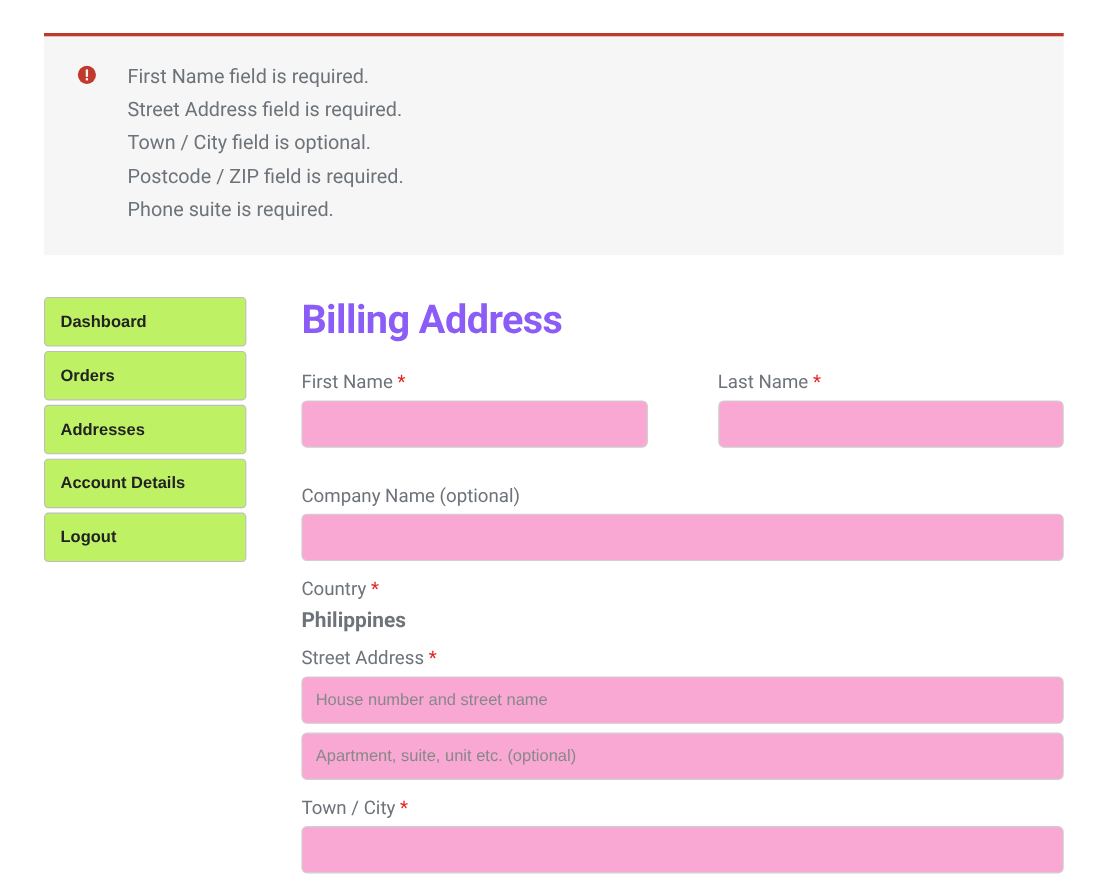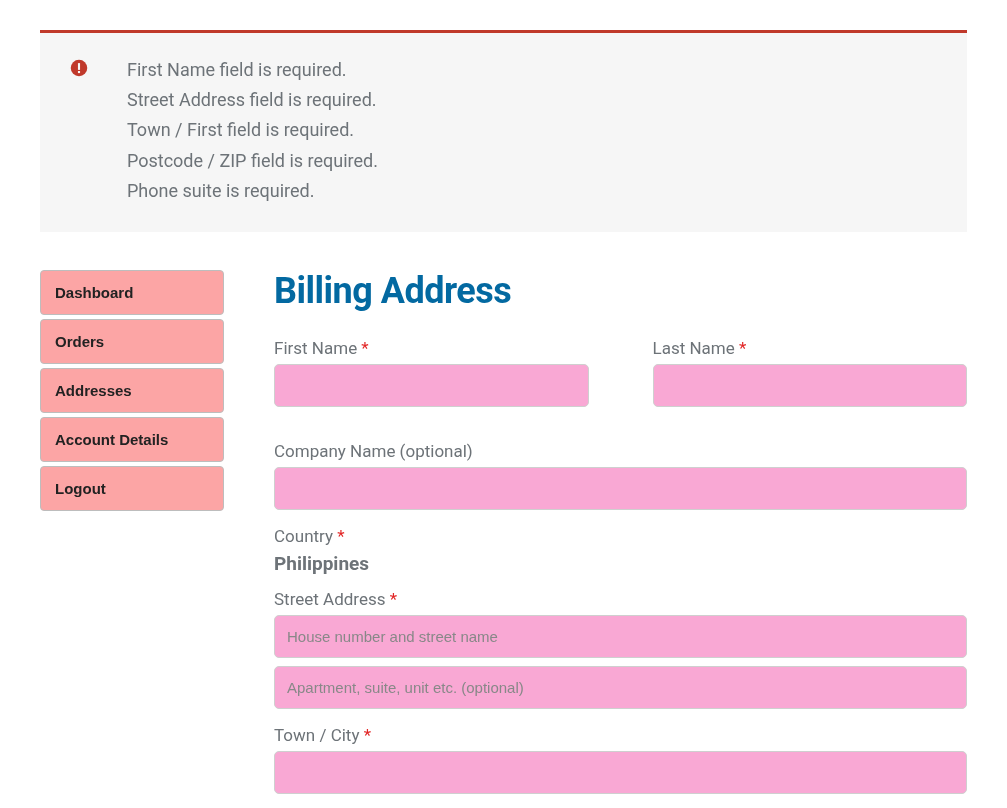--- a/index.html
+++ b/index.html
@@ -12,21 +12,21 @@
       background: #fff;
       color: #333;
       padding: 30px 40px;
     }
     .error-banner {
       background: #f6f6f6;
       border-top: 3px solid #c0392b;
       padding: 22px 30px 26px 30px;
       display: flex;
       align-items: flex-start;
-      gap: 39px;
+      gap: 28px;
       margin-bottom: 38px;
     }
     .error-icon {
       color: #c0392b;
       width: 18px;
       height: 18px;
       flex-shrink: 0;
       margin-top: 4px;
     }
     .error-list {
@@ -41,38 +41,38 @@
       gap: 50px;
       align-items: flex-start;
     }
     .sidebar {
       width: 184px;
       flex-shrink: 0;
     }
     .sidebar-item {
       display: block;
       width: 100%;
-      background: #fca5a5;
+      background: #bef264;
       border: 1px solid #bdbdbd;
       color: #222;
       font-weight: 700;
       font-size: 15px;
       text-align: left;
       padding: 13px 14px;
       margin-bottom: 4px;
       cursor: pointer;
       border-radius: 4px;
     }
     .main-form {
       flex: 1;
     }
     .page-title {
       font-size: 36px;
       font-weight: 700;
-      color: #0369a1;
+      color: #8b5cf6;
       margin-bottom: 26px;
       letter-spacing: -0.5px;
     }
     .form-row {
       display: flex;
       gap: 64px;
       margin-bottom: 18px;
     }
     .form-field {
       flex: 1;
@@ -116,21 +116,21 @@
 
 <div class="error-banner">
   <svg class="error-icon" viewBox="0 0 24 24" fill="currentColor">
     <circle cx="12" cy="12" r="11"></circle>
     <rect x="10.6" y="5.5" width="2.8" height="9" fill="#f6f6f6"></rect>
     <rect x="10.6" y="16" width="2.8" height="2.8" fill="#f6f6f6"></rect>
   </svg>
   <div class="error-list">
     <div>First Name field is required.</div>
     <div>Street Address field is required.</div>
-    <div>Town / First field is required.</div>
+    <div>Town / City field is optional.</div>
     <div>Postcode / ZIP field is required.</div>
     <div>Phone suite is required.</div>
   </div>
 </div>
 
 <div class="content-area">
 
   <div class="sidebar">
     <button class="sidebar-item">Dashboard</button>
     <button class="sidebar-item">Orders</button>

